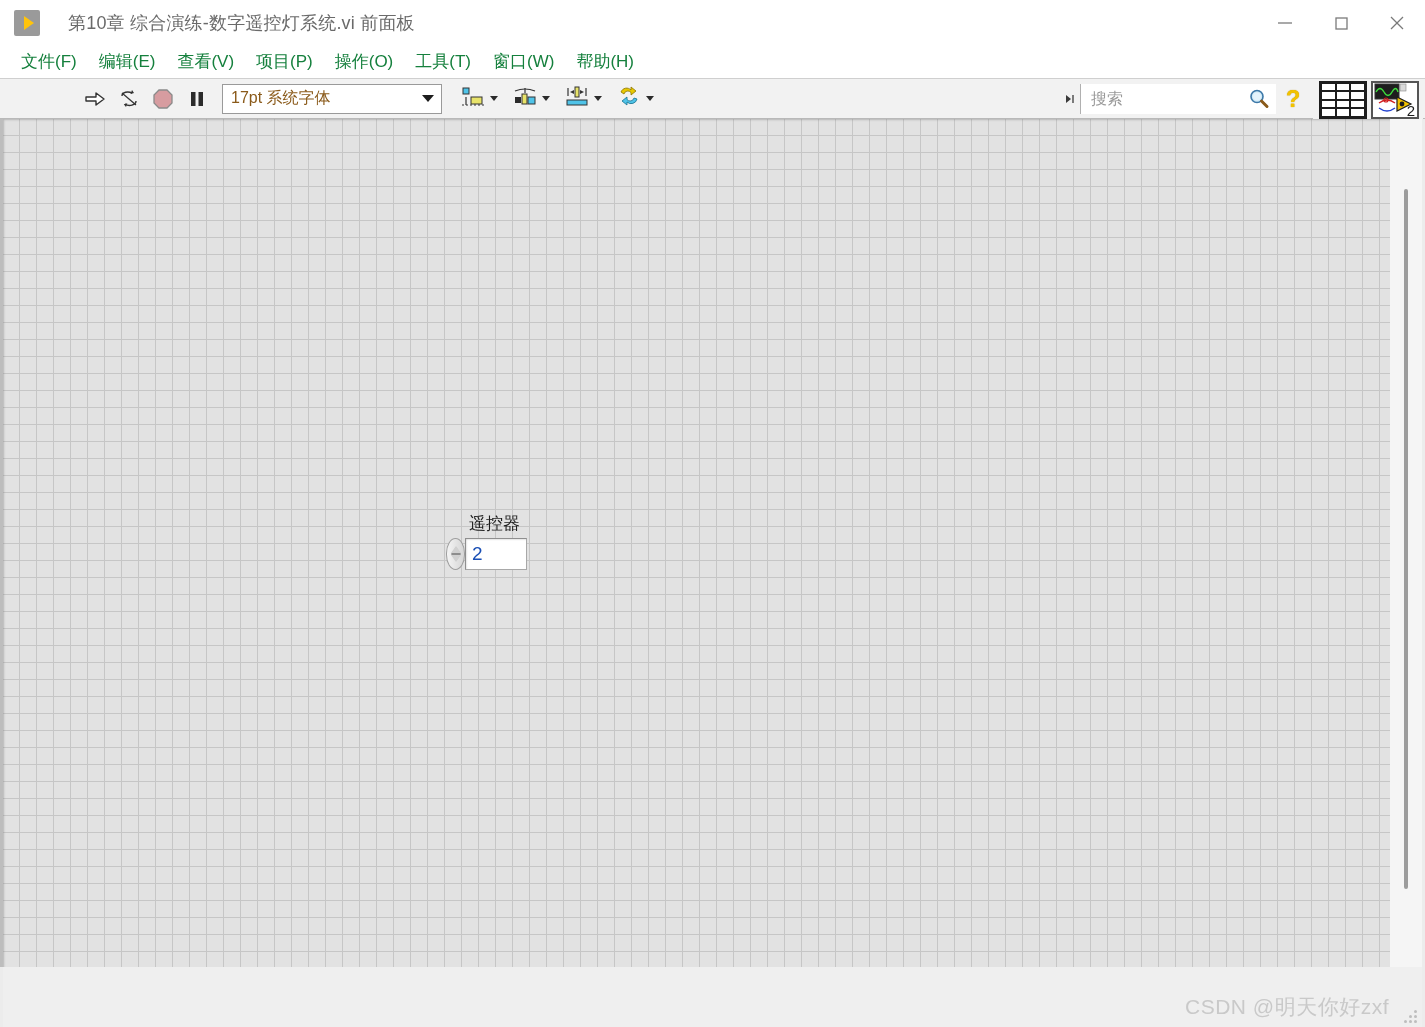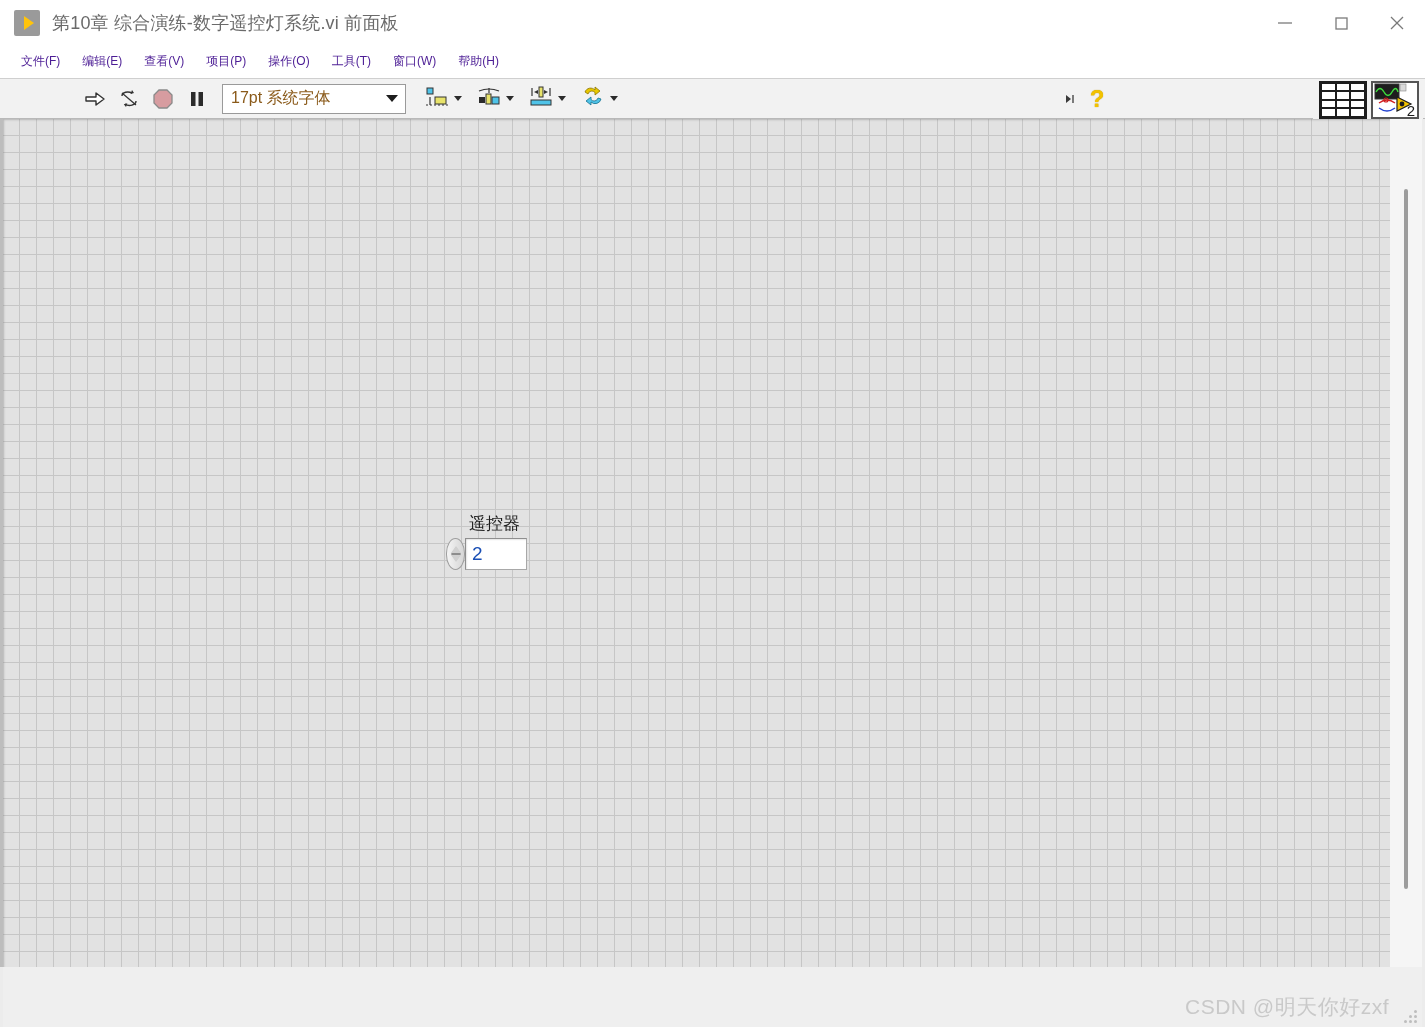--- a/index.html
+++ b/index.html
@@ -46,21 +46,21 @@
     flex: none;
   }
   .title-icon .tri {
     width: 0; height: 0;
     border-left: 10px solid #ffc40c;
     border-top: 7px solid transparent;
     border-bottom: 7px solid transparent;
     margin-left: 3px;
   }
   .title-text {
-    margin-left: 12px;
+    margin-left: 28px;
     font-size: 18px;
     color: #6a6a6a;
     white-space: nowrap;
     letter-spacing: 0.2px;
   }
   .winbtns {
     position: absolute;
     right: 0; top: 0;
     height: 45px;
     display: flex;
@@ -82,22 +82,22 @@
     left: 0; top: 45px;
     width: 1425px;
     height: 33px;
     background: #ffffff;
     display: flex;
     align-items: center;
     padding-left: 10px;
     box-sizing: border-box;
   }
   .menuitem {
-    font-size: 12px;
-    color: #4c1d95;
+    font-size: 17px;
+    color: #15803d;
     padding: 3px 11px;
     white-space: nowrap;
   }
 
   
   .toolbar {
     position: absolute;
     left: 0; top: 78px;
     width: 1425px;
     height: 41px;
@@ -112,21 +112,21 @@
   .tb-icon {
     width: 34px;
     height: 34px;
     display: flex;
     align-items: center;
     justify-content: center;
     flex: none;
   }
 
   .font-combo {
-    width: 184px;
+    width: 220px;
     height: 30px;
     background: #ffffff;
     border: 1px solid #9a9a9a;
     box-sizing: border-box;
     display: flex;
     align-items: center;
     margin-left: 8px;
     flex: none;
   }
   .font-combo .label {
@@ -598,20 +598,30 @@
       </div>
     </div>
 
     <div class="search-wrap">
       <div class="search-arrow">
         <svg width="14" height="14" viewBox="0 0 14 14">
           <path d="M3 3 L8 7 L3 11 Z" fill="#3a3a3a"></path>
           <line x1="10" y1="3" x2="10" y2="11" stroke="#3a3a3a" stroke-width="1.3"></line>
         </svg>
       </div>
+      <div class="search-box">
+        <div class="ph">搜索</div>
+        <div class="search-icon">
+          <svg width="24" height="24" viewBox="0 0 24 24">
+            <circle cx="10" cy="9.5" r="6" fill="#cfe9f7" stroke="#3c78a8" stroke-width="1.6"></circle>
+            <circle cx="10" cy="9.5" r="4" fill="#e8f5fd" opacity="0.8"></circle>
+            <line x1="14.5" y1="14" x2="20" y2="19.5" stroke="#8a5a1a" stroke-width="3" stroke-linecap="round"></line>
+          </svg>
+        </div>
+      </div>
       <div class="help-icon">?</div>
     </div>
 
     <div class="tb-right">
       <div class="conn-pane">
         <div></div>
           <div></div>
           <div></div>
         <div></div>
           <div></div>

